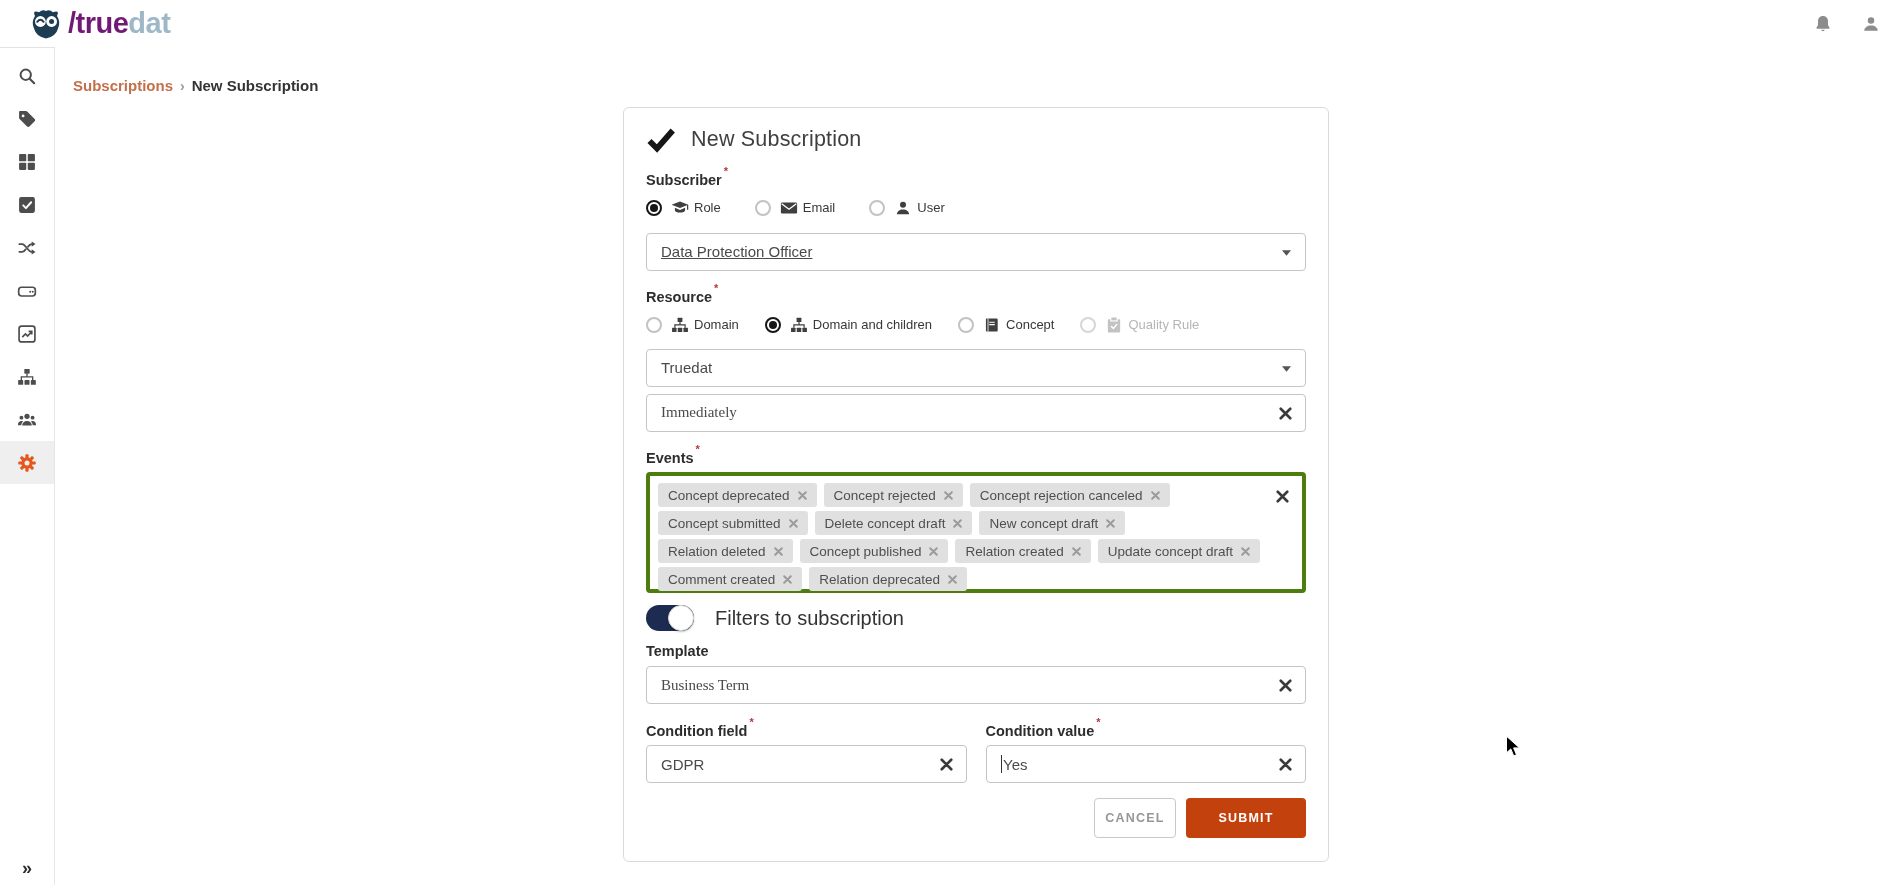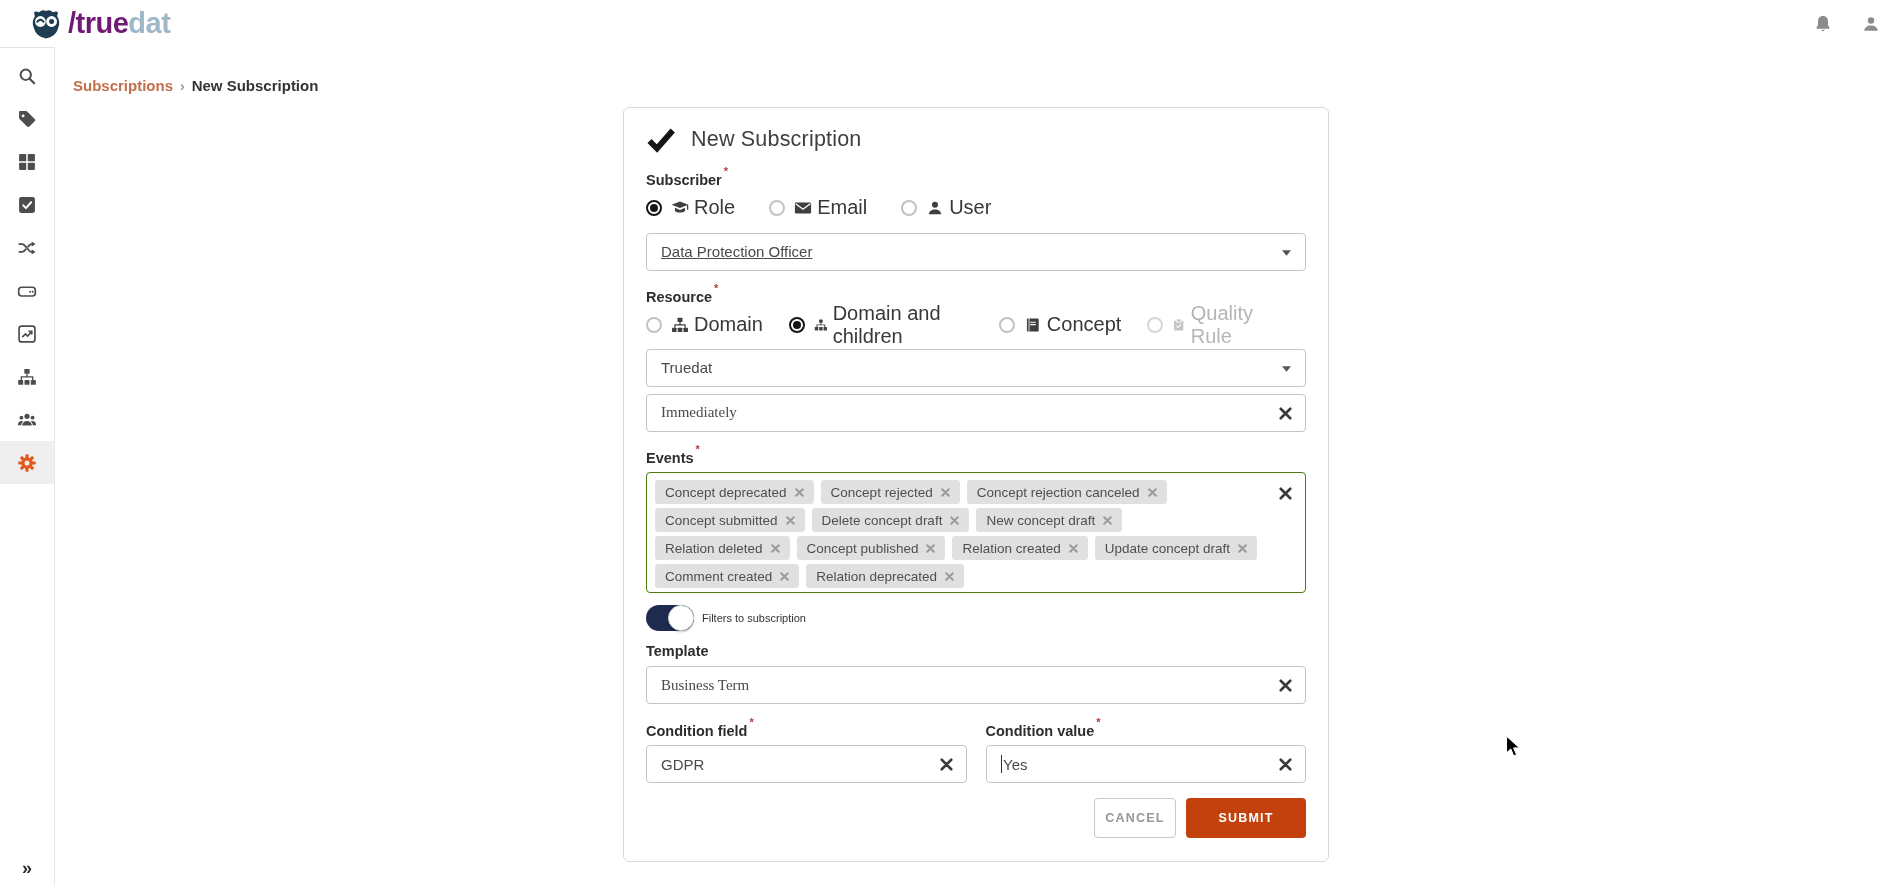--- a/index.html
+++ b/index.html
@@ -39,55 +39,55 @@
   .card { position:absolute; left:568px; top:60px; width:706px; height:755px;
     background:#fff; border:1px solid #dadada; border-radius:6px; padding:0 22px; }
   .card-title { display:flex; align-items:center; gap:15px; margin-top:16px; height:30px; }
   .card-title svg { width:30px; height:30px; }
   .card-title span { font-size:21.5px; color:#3f3f3f; letter-spacing:.2px; }
 
   .field-label { font-size:14.5px; font-weight:700; color:#2d2d2d; margin-top:14px; line-height:15px; }
   .req { color:#b03a3a; font-size:11px; margin-left:2px; position:relative; top:-4px; font-weight:700; }
 
   .radio-row { display:flex; align-items:center; margin-top:9px; height:22px; }
-  .radio-opt { display:flex; align-items:center; font-size:20px; color:#383838; margin-right:34px; cursor:pointer; }
+  .radio-opt { display:flex; align-items:center; font-size:13px; color:#383838; margin-right:34px; cursor:pointer; }
   .radio { width:16px; height:16px; border-radius:50%; border:2px solid #c2c2c2;
     background:#fff; position:relative; flex:0 0 16px; }
   .radio-opt.checked .radio { border-color:#161616; }
   .radio-opt.checked .radio::after { content:""; position:absolute; inset:2px; border-radius:50%; background:#161616; }
   .opt-icon { width:18px; height:18px; margin:0 5px 0 9px; color:#3f3f3f; }
   .opt-icon svg { width:100%; height:100%; }
   .radio-opt.disabled { color:#b5b5b5; }
   .radio-opt.disabled .radio { border-color:#d6d6d6; }
   .radio-opt.disabled .opt-icon { color:#c3c3c3; }
 
   .box { height:38px; border:1px solid #c4c4c4; border-radius:4px; display:flex;
     align-items:center; padding:0 14px; font-size:15px; color:#4a4a4a; position:relative;
     background:#fff; }
   .select1 { margin-top:14px;text-decoration:underline; }
   .select2 { margin-top:13px; }
   .after-label { margin-top:7px;font-family:Liberation Serif, serif; }
   .caret { position:absolute; right:14px; top:16px; width:9px; height:6px; cursor:pointer; }
   .clear-x { position:absolute; right:13px; top:12px; width:13px; height:13px; cursor:pointer; }
   .clear-x svg, .caret svg { width:100%; height:100%; display:block; }
 
-  .events-box { margin-top:7px; height:121px; border:1px solid #4d7c0f; border-radius:4px;
+  .events-box { margin-top:7px; height:121px; border:4px solid #4d7c0f; border-radius:4px;
     position:relative; padding:7px 46px 7px 8px; }
   .events-box .clear-x { top:14px; }
   .tag-row { display:flex; gap:7px; margin-bottom:4px; }
   .tag { display:inline-flex; align-items:center; background:#e0e0e0; border-radius:3px;
     height:24px; padding:0 10px; font-size:13.5px; color:#4f4f4f; white-space:nowrap; }
   .tag-x { margin-left:8px; width:9px; height:9px; cursor:pointer; }
   .tag-x svg { width:100%; height:100%; display:block; }
 
   .toggle-row { display:flex; align-items:center; margin-top:12px; height:26px; }
   .toggle { width:48px; height:26px; border-radius:13px; background:#1d2b50; position:relative; cursor:pointer; }
   .toggle-knob { position:absolute; right:0px; top:0px; width:26px; height:26px; border-radius:50%;
     background:#fff; border:1px solid #d8d8d8; box-shadow:0 1px 2px rgba(0,0,0,.25); }
-  .toggle-label { margin-left:8px; font-size:11px; color:#333; }
+  .toggle-label { margin-left:21px; font-size:20px; color:#333; }
 
   .cond-row { display:flex; gap:19px; }
   .cond-col { flex:1; }
 
   .btn-row { display:flex; justify-content:flex-end; gap:10px; margin-top:15px; }
   .btn { height:40px; border-radius:4px; font-size:12.5px; font-weight:bold;
     letter-spacing:1.2px; font-family:"Liberation Sans", sans-serif; cursor:pointer; }
   .btn-cancel { width:82px; background:#fff; border:1px solid #c9c9c9; color:#979797; }
   .btn-submit { width:120px; background:#c2410c; border:none; color:#fff; }
 

